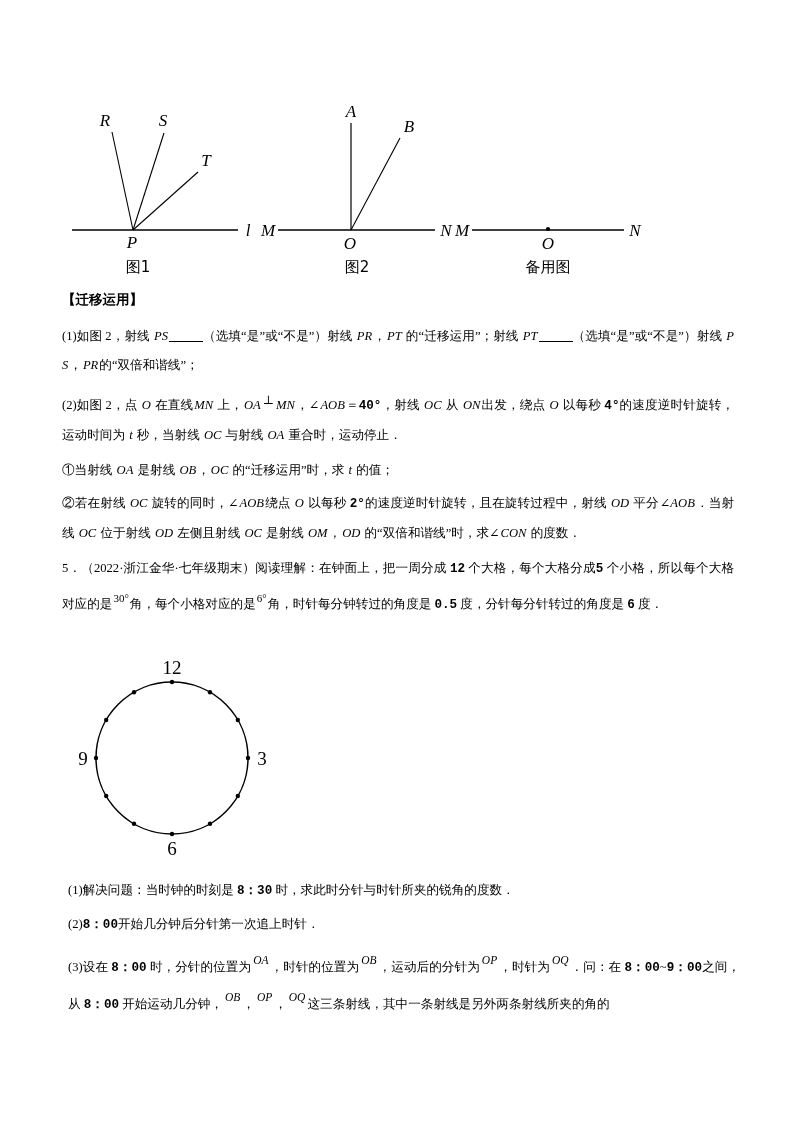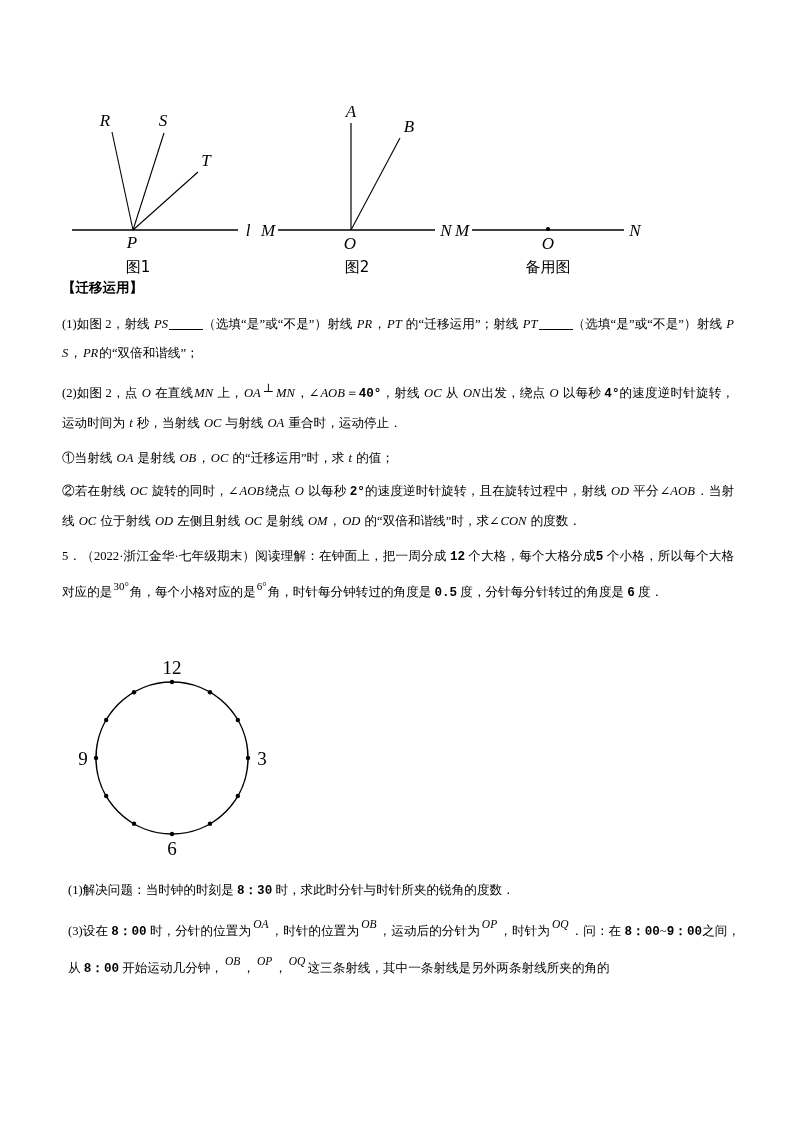--- a/index.html
+++ b/index.html
@@ -29,21 +29,21 @@
     top: 100px;
     width: 672px;
     height: 175px;
   }
   .figsvg { display: block; }
 
   
   .body-text {
     position: absolute;
     left: 62px;
-    top: 280px;
+    top: 292px;
     width: 672px;
   }
   .hd {
     font-family: "Liberation Sans", "DejaVu Sans", sans-serif;
     font-weight: bold;
     font-size: 13.5px;
     letter-spacing: 0px;
     margin: 0 0 14px 0;
     line-height: 1.2;
   }
@@ -185,18 +185,19 @@
       <text x="200" y="113" font-family="Liberation Serif, serif" font-size="19" text-anchor="middle">3</text>
       <text x="110" y="203" font-family="Liberation Serif, serif" font-size="19" text-anchor="middle">6</text>
       <text x="21" y="113" font-family="Liberation Serif, serif" font-size="19" text-anchor="middle">9</text>
     </svg>
   </div>
 
   <div class="tail-text">
 
     <p class="para tight"><span>(1)解决问题：当时钟的时刻是 </span><span class="bd">8：30</span><span> 时，求此时分针与时针所夹的锐角的度数．</span></p>
 
+    <p class="para"><span>(2)</span><span class="bd">8：00</span><span>开始几分钟后分针第一次追上时针．</span></p>
 
     <p class="para"><span>(3)设在 </span><span class="bd">8：00</span><span> 时，分针的位置为</span><span class="sup">OA</span><span>，时针的位置为</span><span class="sup">OB</span><span>，运动后的分针为</span><span class="sup">OP</span><span>，时针为</span><span class="sup">OQ</span><span>．问：在 </span><span class="bd">8：00</span><span>~</span><span class="bd">9：</span><span class="bd">00</span><span>之间，从 </span><span class="bd">8：00</span><span> 开始运动几分钟，</span><span class="sup">OB</span><span>，</span><span class="sup">OP</span><span>，</span><span class="sup">OQ</span><span>这三条射线，其中一条射线是另外两条射线所夹的角的</span></p>
 
   </div>
 
 </div>
 
 </body></html>

